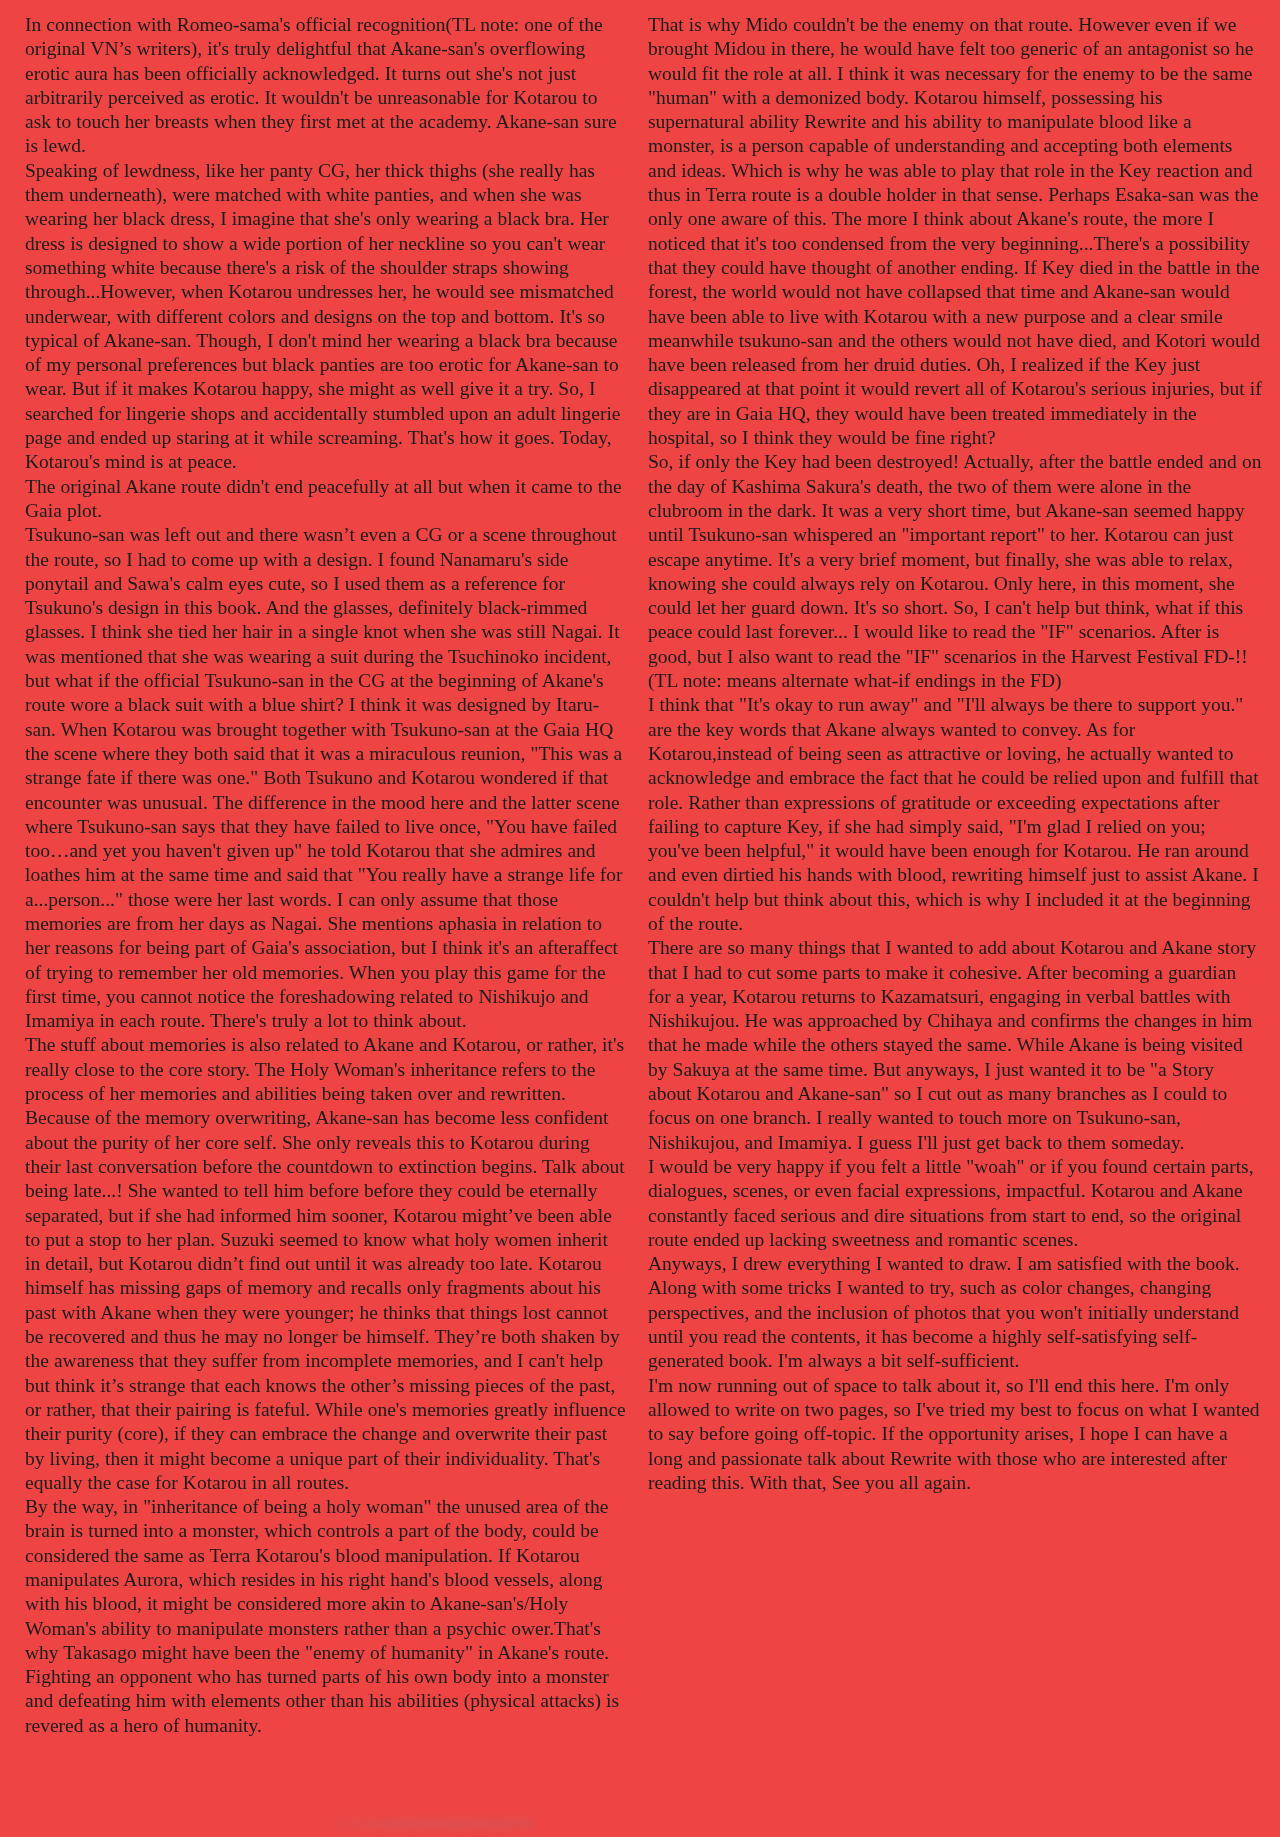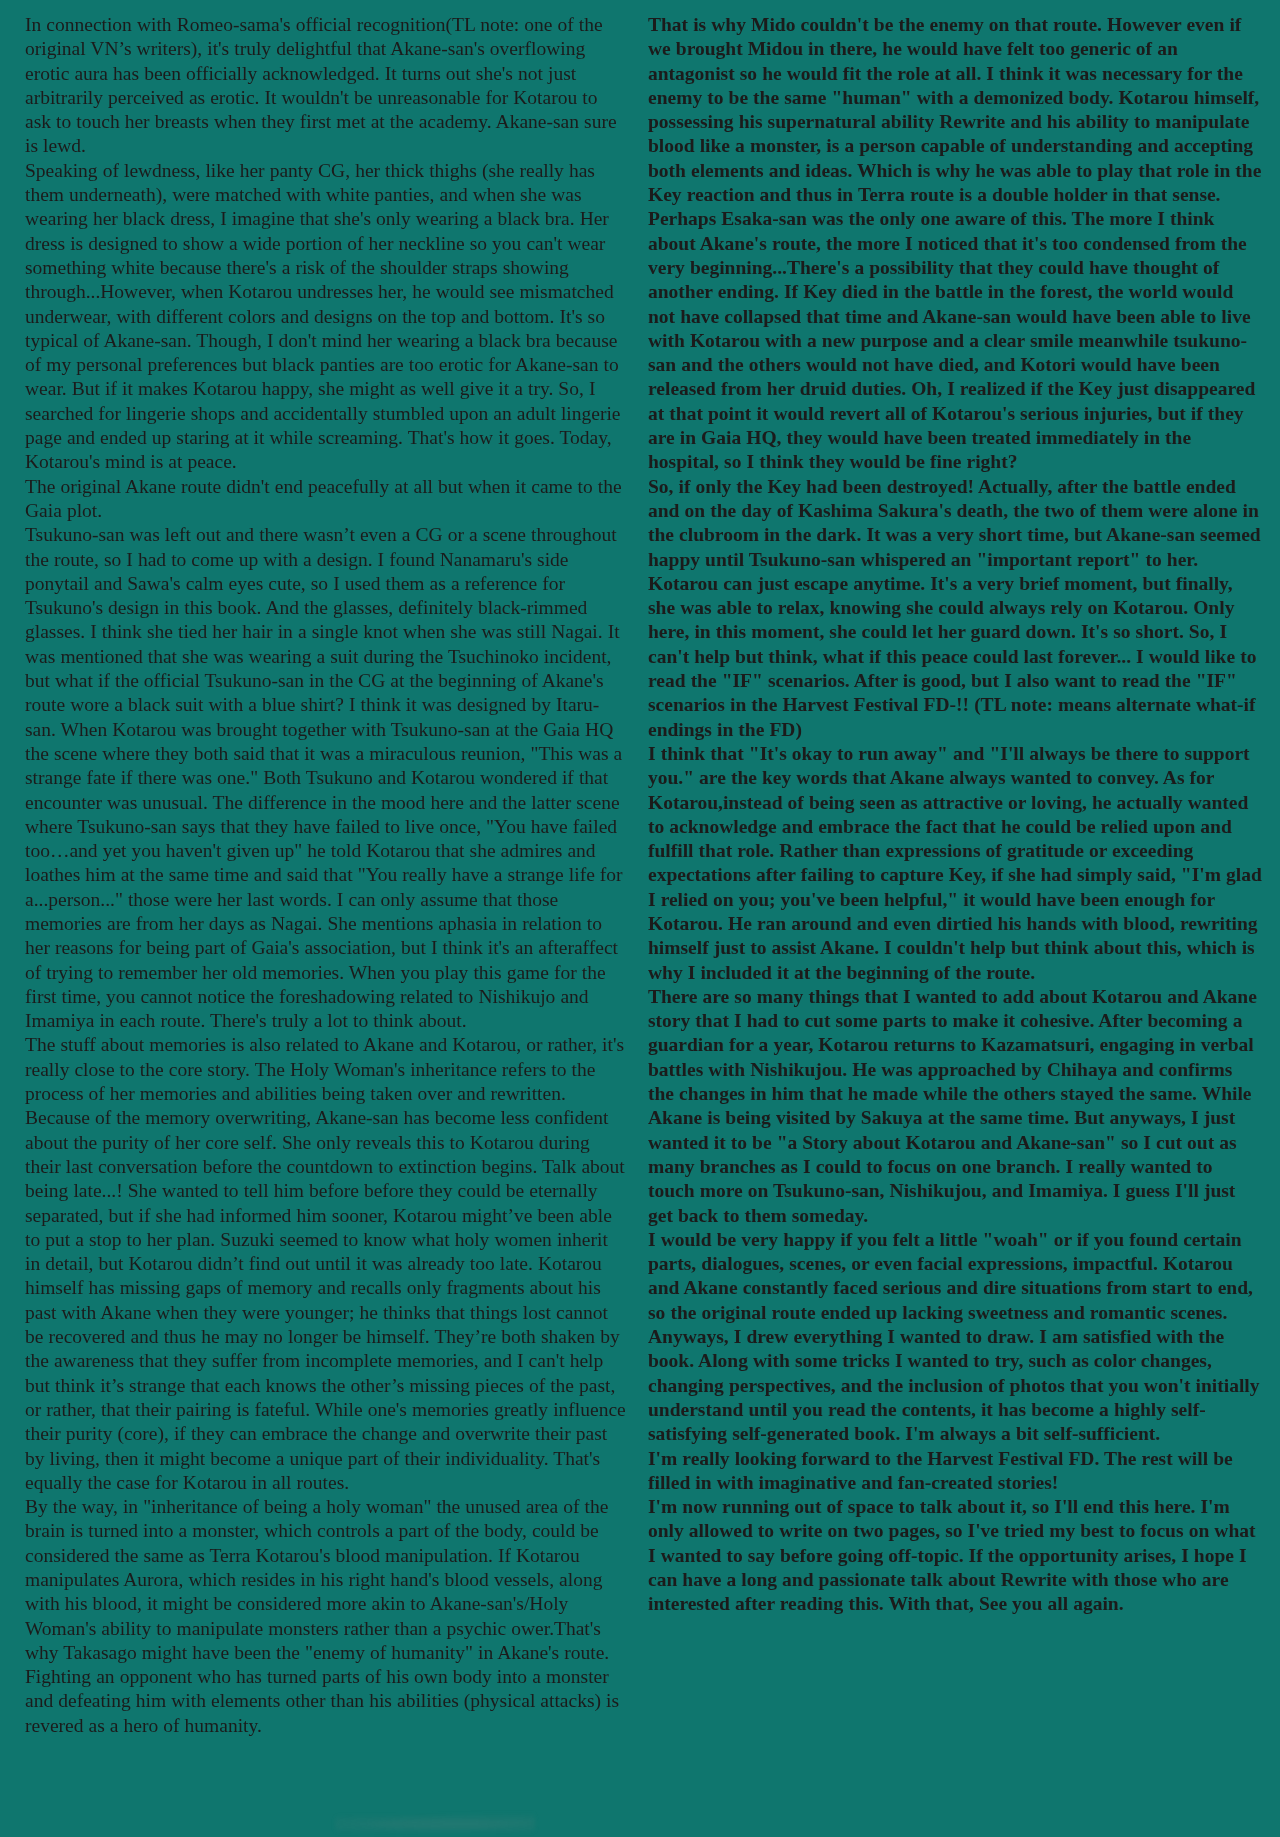--- a/index.html
+++ b/index.html
@@ -11,32 +11,32 @@
     height: 1837px;
     background: #ffffff;
     position: relative;
     overflow: hidden;
     font-family: "Liberation Serif", "DejaVu Serif", serif;
     color: #1b1b1b;
   }
   .page {
     position: absolute;
     inset: 0;
-    background: #0f766e;
+    background: #ef4444;
   }
   .col {
     position: absolute;
     top: 13px;
     font-size: 19.5px;
     line-height: 24.3px;
     text-align: left;
     word-spacing: 0.2px;
   }
   .col-left  { left: 25px;  width: 602px; }
-  .col-right { left: 648px; width: 614px; font-weight: bold; }
+  .col-right { left: 648px; width: 614px; }
   .para { margin: 0; padding: 0; }
   .signature {
     margin: 90px 0 0 0;
     padding: 0;
   }
   .artifact {
     position: absolute;
     left: 335px;
     top: 1812px;
     width: 200px;
@@ -64,20 +64,19 @@
     </div>
 
   <div class="col col-right">
     <div>
         <p class="para">That is why Mido couldn't be the enemy on that route. However even if we brought Midou in there, he would have felt too generic of an antagonist so he would fit the role at all. I think it was necessary for the enemy to be the same "human" with a demonized body. Kotarou himself, possessing his supernatural ability Rewrite and his ability to manipulate blood like a monster, is a person capable of understanding and accepting both elements and ideas. Which is why he was able to play that role in the Key reaction and thus in Terra route is a double holder in that sense. Perhaps Esaka-san was the only one aware of this. The more I think about Akane's route, the more I noticed that it's too condensed from the very beginning...There's a possibility that they could have thought of another ending. If Key died in the battle in the forest, the world would not have collapsed that time and Akane-san would have been able to live with Kotarou with a new purpose and a clear smile meanwhile tsukuno-san and the others would not have died, and Kotori would have been released from her druid duties. Oh, I realized if the Key just disappeared at that point it would revert all of Kotarou's serious injuries, but if they are in Gaia HQ, they would have been treated immediately in the hospital, so I think they would be fine right?</p>
         <p class="para">So, if only the Key had been destroyed! Actually, after the battle ended and on the day of Kashima Sakura's death, the two of them were alone in the clubroom in the dark. It was a very short time, but Akane-san seemed happy until Tsukuno-san whispered an "important report" to her. Kotarou can just escape anytime. It's a very brief moment, but finally, she was able to relax, knowing she could always rely on Kotarou. Only here, in this moment, she could let her guard down. It's so short. So, I can't help but think, what if this peace could last forever... I would like to read the "IF" scenarios. After is good, but I also want to read the "IF" scenarios in the Harvest Festival FD-!! (TL note: means alternate what-if endings in the FD)</p>
         <p class="para">I think that "It's okay to run away" and "I'll always be there to support you." are the key words that Akane always wanted to convey. As for Kotarou,instead of being seen as attractive or loving, he actually wanted to acknowledge and embrace the fact that he could be relied upon and fulfill that role. Rather than expressions of gratitude or exceeding expectations after failing to capture Key, if she had simply said, "I'm glad I relied on you; you've been helpful," it would have been enough for Kotarou. He ran around and even dirtied his hands with blood, rewriting himself just to assist Akane. I couldn't help but think about this, which is why I included it at the beginning of the route.</p>
         <p class="para">There are so many things that I wanted to add about Kotarou and Akane story that I had to cut some parts to make it cohesive. After becoming a guardian for a year, Kotarou returns to Kazamatsuri, engaging in verbal battles with Nishikujou. He was approached by Chihaya and confirms the changes in him that he made while the others stayed the same. While Akane is being visited by Sakuya at the same time. But anyways, I just wanted it to be "a Story about Kotarou and Akane-san" so I cut out as many branches as I could to focus on one branch. I really wanted to touch more on Tsukuno-san, Nishikujou, and Imamiya. I guess I'll just get back to them someday.</p>
         <p class="para">I would be very happy if you felt a little "woah" or if you found certain parts, dialogues, scenes, or even facial expressions, impactful. Kotarou and Akane constantly faced serious and dire situations from start to end, so the original route ended up lacking sweetness and romantic scenes.</p>
         <p class="para">Anyways, I drew everything I wanted to draw. I am satisfied with the book. Along with some tricks I wanted to try, such as color changes, changing perspectives, and the inclusion of photos that you won't initially understand until you read the contents, it has become a highly self-satisfying self-generated book. I'm always a bit self-sufficient.</p>
-        <p class="para">I'm really looking forward to the Harvest Festival FD. The rest will be filled in with imaginative and fan-created stories!</p>
         <p class="para">I'm now running out of space to talk about it, so I'll end this here. I'm only allowed to write on two pages, so I've tried my best to focus on what I wanted to say before going off-topic. If the opportunity arises, I hope I can have a long and passionate talk about Rewrite with those who are interested after reading this. With that, See you all again.</p>
       </div>
   </div>
 
   <div class="artifact"></div>
 
 </div>
 
 </body></html>

